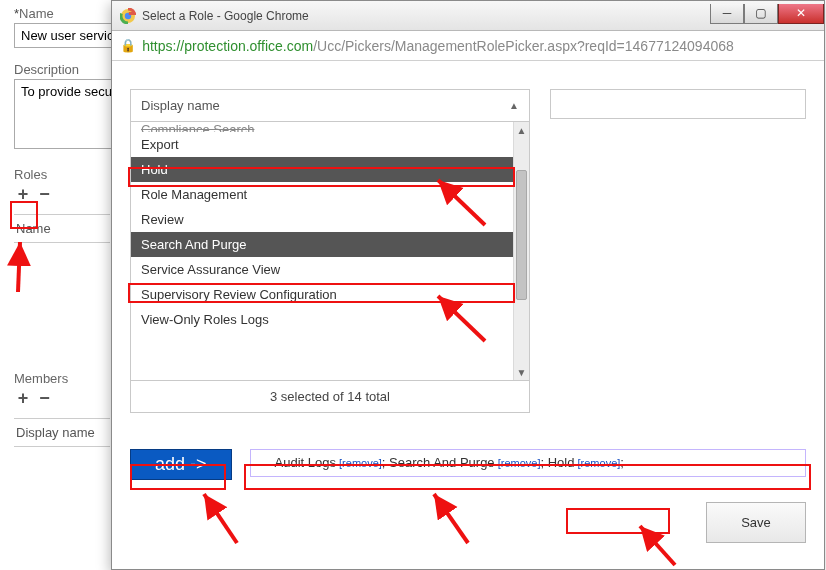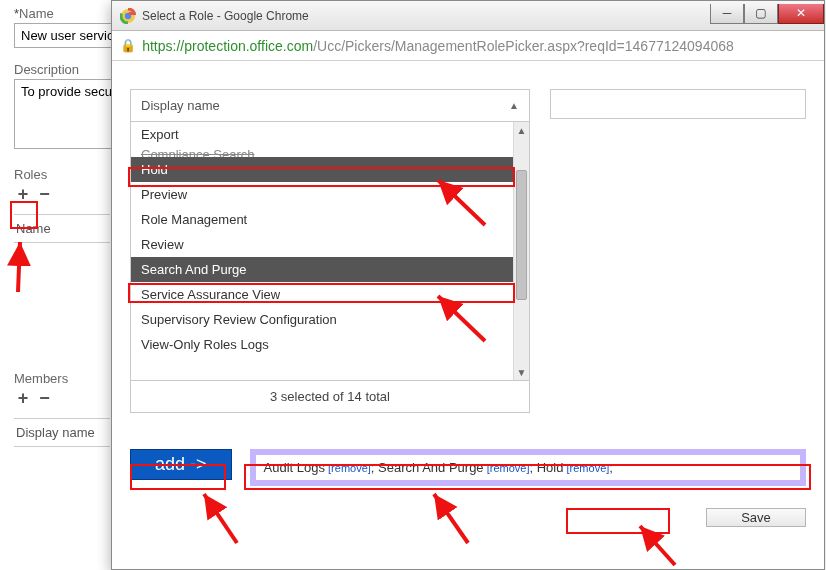--- a/index.html
+++ b/index.html
@@ -137,30 +137,30 @@
   }
   .rightcol .searchbox {
     border:1px solid #C9C9C9; height:30px; width:100%;
   }
   .addrow { display:flex; align-items:flex-start; margin-top:36px; gap:18px; }
   .addbtn {
     background:#0A5AC2; color:#fff; border:1px solid #063b84;
     padding:4px 24px; font-size:18px; cursor:pointer;
   }
   .added {
-    flex:1; border:6px solid #c4b5fd; padding:5px 8px; font-size:13px;
+    flex:1; border:1px solid #c4b5fd; padding:5px 24px; font-size:13px;
     color:#333; min-height:28px;
   }
   .added .rm { color:#1a52c4; font-size:11px; cursor:pointer; }
   .dlgbtns {
     display:flex; justify-content:flex-end; gap:14px; margin-top:22px;
   }
   .dlgbtn {
     border:1px solid #B5B5B5; background:linear-gradient(#fafafa,#e8e8e8);
-    padding:1px 0; width:100px; text-align:center; font-size:13px;
+    padding:12px 0; width:100px; text-align:center; font-size:13px;
     color:#333; cursor:pointer;
   }
 </style>
 </head>
 <body>
 
 <div class="bg">
   <div class="lbl star">Name</div>
   <input type="text" value="New user service" style="">
   <div class="lbl" style="margin-top:14px">Description</div>
@@ -220,24 +220,23 @@
 
   <div class="dlg">
     <div class="cols">
       <div class="leftcol">
         <div class="list-header">
           <span>Display name</span>
           <span class="sort">▲</span>
         </div>
         <div class="listbox">
           <div class="list-scroll" id="role-list">
+              <div class="item cut">Compliance Search</div>
               <div class="item">Export</div>
-              <div class="item cut">Compliance Search</div>
               <div class="item selected">Hold</div>
-              <div class="item">Preview</div>
               <div class="item">Role Management</div>
               <div class="item">Review</div>
               <div class="item selected">Search And Purge</div>
               <div class="item">Service Assurance View</div>
               <div class="item">Supervisory Review Configuration</div>
               <div class="item">View-Only Roles Logs</div>
             </div>
           <div class="scrollbar">
             <div class="arrow up">▲</div>
             <div class="thumb"></div>

